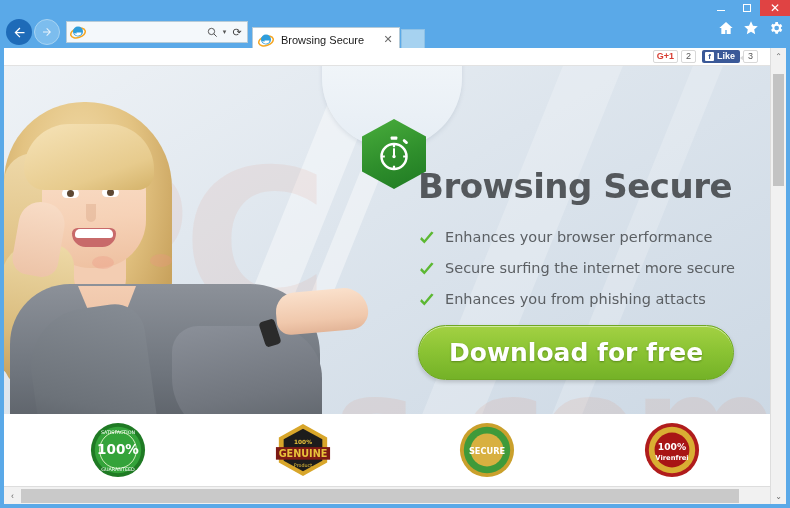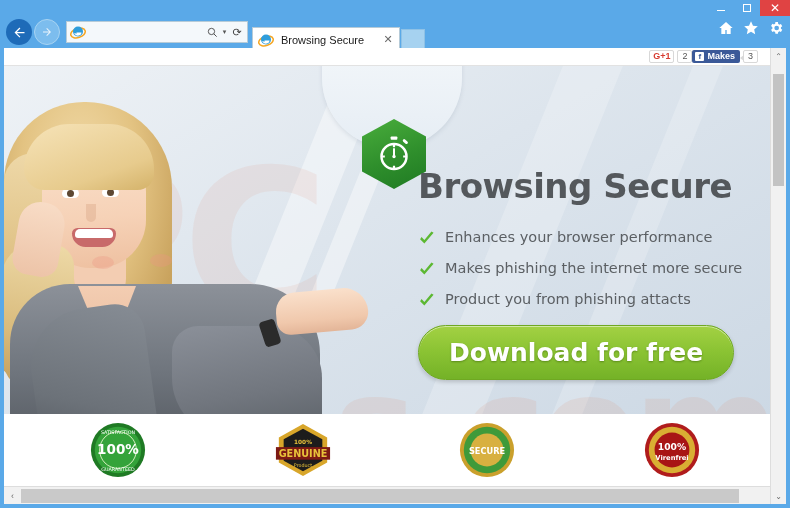--- a/index.html
+++ b/index.html
@@ -171,20 +171,21 @@
 
   
   .social {
     height: 18px;
     background: #ffffff;
     border-bottom: 1px solid #e2e2e2;
     display: flex;
     align-items: center;
     justify-content: flex-end;
     padding-right: 28px;
+    gap: 6px;
     flex: 0 0 auto;
     position: relative;
     z-index: 6;
   }
   .gplus {
     display: flex; align-items: center; gap: 3px;
   }
   .gplus-btn {
     border: 1px solid #d8d8d8;
     border-radius: 2px;
@@ -584,21 +585,21 @@
   <div class="viewport">
 
     <div class="social">
       <span class="gplus">
         <span class="gplus-btn">G+1</span>
         <span class="gplus-count">2</span>
       </span>
       <span class="fb">
         <span class="fb-btn">
           <span class="fb-f">f</span>
-          <span>Makes</span>
+          <span>Like</span>
         </span>
         <span class="fb-count">3</span>
       </span>
     </div>
 
     <div class="hero">
 
       <div class="slash s1"></div>
       <div class="slash s2"></div>
       <div class="slash s3"></div>
@@ -659,29 +660,29 @@
                 </svg>
             </span>
             <span class="bullet-text">Enhances your browser performance</span>
           </li>
           <li class="bullet">
             <span class="check">
               <svg viewBox="0 0 24 24">
                   <path d="M3 13l6 6L22 4l-3-2-10 12-4-4z" fill="#5cb832"></path>
                 </svg>
             </span>
-            <span class="bullet-text">Makes phishing the internet more secure</span>
+            <span class="bullet-text">Secure surfing the internet more secure</span>
           </li>
           <li class="bullet">
             <span class="check">
               <svg viewBox="0 0 24 24">
                   <path d="M3 13l6 6L22 4l-3-2-10 12-4-4z" fill="#5cb832"></path>
                 </svg>
             </span>
-            <span class="bullet-text">Product you from phishing attacts</span>
+            <span class="bullet-text">Enhances you from phishing attacts</span>
           </li>
         </ul>
         <div class="dl-wrap">
           <span class="dl-btn">Download for free</span>
         </div>
       </div>
     </div>
 
     <div class="badges">
 

